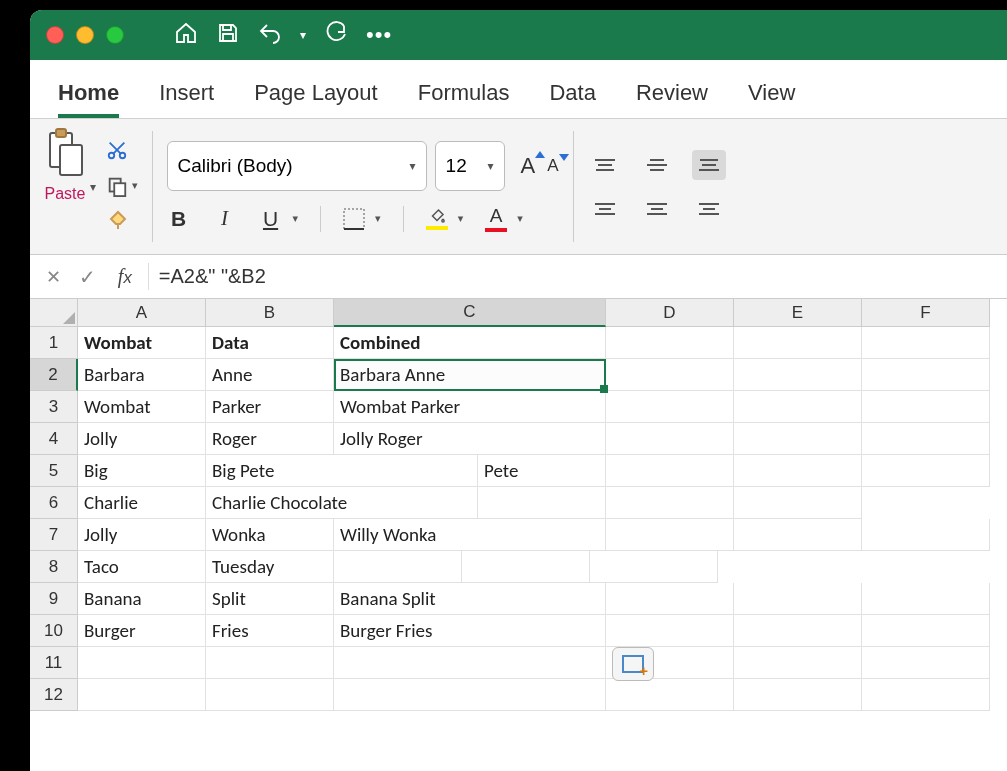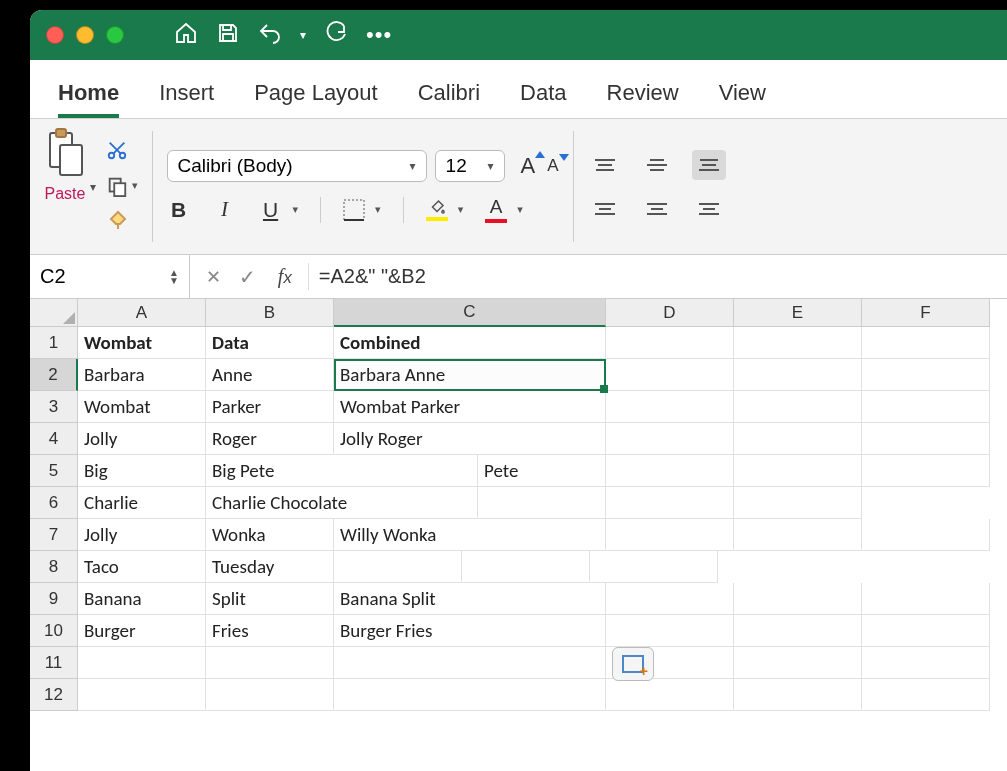--- a/index.html
+++ b/index.html
@@ -57,21 +57,21 @@
   padding: 8px 14px;
   position: relative;
 }
 .sep { width: 1px; background: #ccc; margin: 12px 0; }
 .paste-block { display: flex; flex-direction: column; align-items: center; gap: 4px; }
 .paste-label { font-size: 16px; color: #be185d; }
 .side-icons { display: flex; flex-direction: column; gap: 10px; margin-left: 10px; justify-content:center;}
 .font-row { display: flex; gap: 8px; align-items:center; }
 .font-select, .size-select {
   background: #fff; border:1px solid #bbb; border-radius:6px;
-  height: 32px; font-size: 19px; padding: 0 10px;
+  height: 50px; font-size: 19px; padding: 0 10px;
   display:flex; align-items:center; justify-content:space-between; gap:10px;
 }
 .font-select { width: 260px; }
 .size-select { width: 70px; }
 .dd-caret { font-size:12px; color:#555; }
 .aa { display:flex; gap:12px; margin-left:8px; align-items:center;}
 .aa span { font-size:22px; color:#333; position:relative; }
 .aa .up::after, .aa .dn::after { content:''; position:absolute; top:-2px; right:-10px; width:0;height:0; border-left:5px solid transparent;border-right:5px solid transparent;}
 .aa .up::after { border-bottom:7px solid #2b6fd6; }
 .aa .dn::after { border-top:7px solid #2b6fd6; }
@@ -159,21 +159,21 @@
             <path d="M20 5 A9 9 0 1 0 21 13 M20 5 L20 11 L14 11"></path>
           </svg></span>
       <span class="dots">•••</span>
     </div>
   </div>
 
   <div class="tabs">
     <div class="tab active">Home</div>
     <div class="tab">Insert</div>
     <div class="tab">Page Layout</div>
-    <div class="tab">Calibri</div>
+    <div class="tab">Formulas</div>
     <div class="tab">Data</div>
     <div class="tab">Review</div>
     <div class="tab">View</div>
   </div>
 
   <div class="ribbon">
     <div class="group" style="flex-direction:row;">
       <div class="paste-block">
         <span>
           <svg width="42" height="50" viewBox="0 0 42 50" fill="none" stroke="#555" stroke-width="2">
@@ -280,27 +280,20 @@
         <div class="align-cell">
             <div class="ln" style="width:20px;"></div>
             <div class="ln" style="width:12px;"></div>
             <div class="ln" style="width:20px;"></div>
           </div>
       </div>
     </div>
   </div>
 
   <div class="fbar">
-    <div class="namebox">
-      <span>C2</span>
-      <span class="spin">
-          <span>▲</span>
-          <span>▼</span>
-        </span>
-    </div>
     <div class="fbar-btns">
       <span style="font-size:18px;">✕</span>
       <span style="font-size:20px;">✓</span>
       <span class="fx">f<small>x</small></span>
     </div>
     <div class="fvsep"></div>
     <div class="formula">
       <span>=A2&amp;" "&amp;B2</span>
     </div>
   </div>

